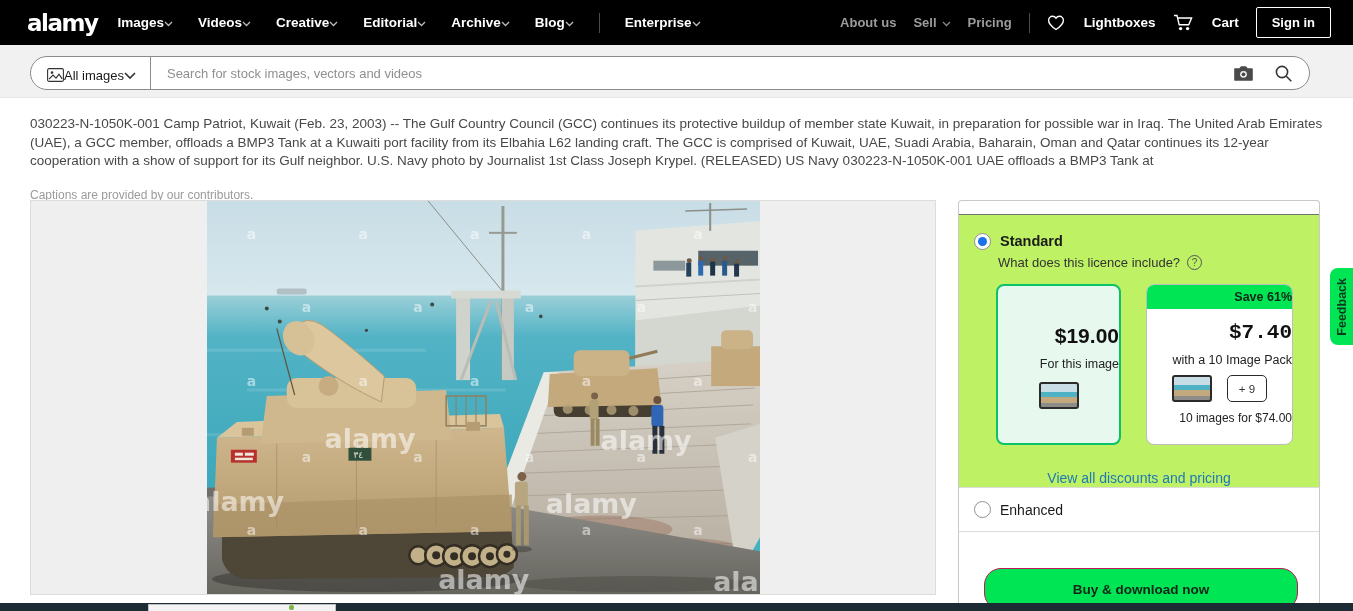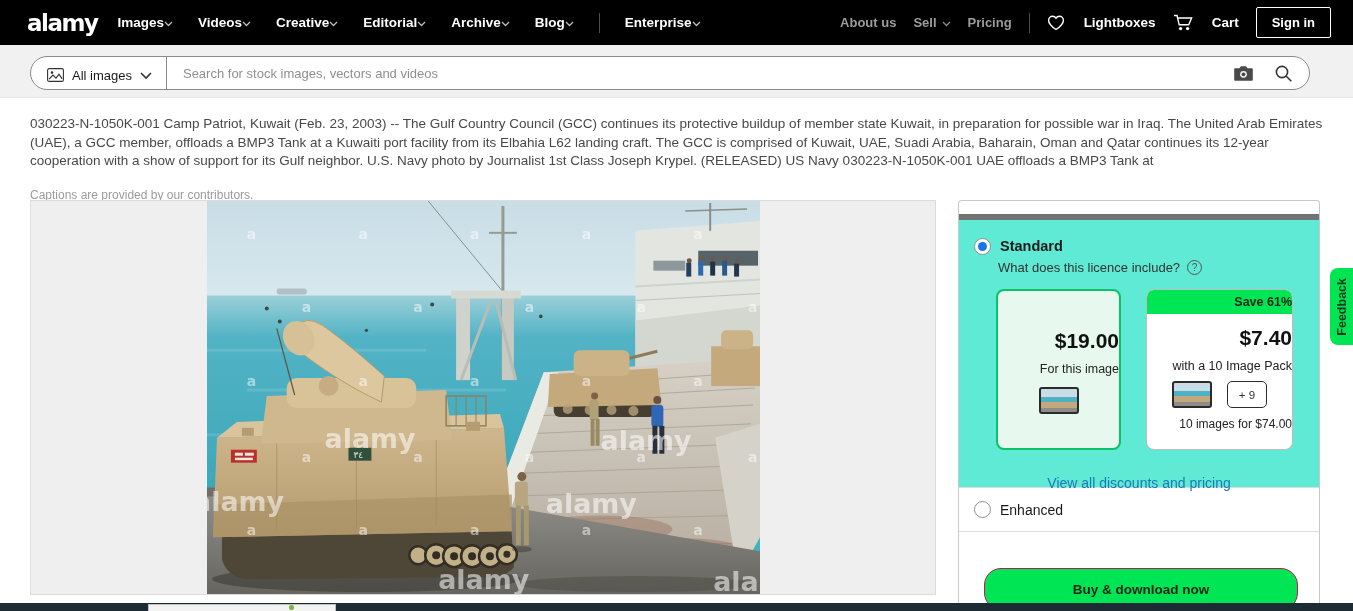--- a/index.html
+++ b/index.html
@@ -15,50 +15,50 @@
   .menu-item{display:flex;align-items:center;color:#fff;font-size:13.5px;font-weight:bold;cursor:pointer;white-space:nowrap;}
   .chev{display:inline-flex;margin-top:2px;}
   .nav-vdiv{width:1px;height:20px;background:#4d4d4d;}
   .nav-right{margin-left:auto;display:flex;align-items:center;gap:17px;margin-right:22px;}
   .nav-muted{color:#9c9c9c;font-size:13px;font-weight:bold;cursor:pointer;display:flex;align-items:center;gap:5px;white-space:nowrap;}
   .nav-strong{color:#fff;font-size:13.5px;font-weight:bold;cursor:pointer;display:flex;align-items:center;gap:19px;white-space:nowrap;}
   .signin-btn{border:1px solid #fff;border-radius:2px;padding:7px 15px;color:#fff;font-size:13px;font-weight:bold;background:transparent;cursor:pointer;font-family:inherit;}
   
   .search-strip{position:absolute;top:45px;left:0;width:100%;height:53px;background:#f1f1f1;border-bottom:1px solid #e6e6e6;}
   .search-bar{position:absolute;left:30px;right:43px;top:11px;height:34px;background:#fff;border:1px solid #8b8b8b;border-radius:20px;display:flex;align-items:center;overflow:hidden;}
-  .search-filter{display:flex;align-items:center;gap:8px;padding:4px 14px 0 16px;height:100%;cursor:pointer;}
+  .search-filter{display:flex;align-items:center;padding:4px 14px 0 16px;height:100%;cursor:pointer;}
   .search-filter-label{font-size:13px;color:#1a1a1a;}
   .search-vdiv{width:1px;height:100%;background:#8b8b8b;}
   .search-input{flex:1;height:100%;border:none;outline:none;font-size:13px;color:#8b5cf6;padding-left:16px;font-family:inherit;background:transparent;}
   .search-input::placeholder{color:#8f8f8f;}
   .search-icons{display:flex;align-items:center;gap:20px;padding-right:16px;}
   .icon-btn{display:inline-flex;cursor:pointer;}
   
   .caption{position:absolute;left:30px;top:115px;width:1300px;font-size:13.5px;line-height:18.5px;color:#484848;}
   .caption-note{position:absolute;left:30px;top:188px;font-size:12px;color:#9b9b9b;}
   
   .image-panel{position:absolute;left:30px;top:200px;width:906px;height:395px;background:#efefef;border:1px solid #dcdcdc;}
   .photo{position:absolute;left:176px;top:0;width:553px;height:393px;cursor:pointer;}
   .photo svg{display:block;}
   
   .buy-panel{position:absolute;left:958px;top:200px;width:362px;height:412px;background:#fff;border:1px solid #c9c9c9;border-bottom:none;border-radius:4px 4px 0 0;}
-  .licence-box{position:absolute;left:0;top:13px;width:100%;height:274px;background:#5eead4;border-top:6px solid #737373;border-bottom:1px solid #dcdcdc;}
+  .licence-box{position:absolute;left:0;top:13px;width:100%;height:274px;background:#bef264;border-top:1px solid #737373;border-bottom:1px solid #dcdcdc;}
   .radio{position:absolute;width:17px;height:17px;border:1px solid #8f8f8f;border-radius:50%;background:#fff;cursor:pointer;}
   .radio.sel::after{content:"";position:absolute;inset:3px;border-radius:50%;background:#1a73e8;}
   .std-radio{left:15px;top:18px;}
   .std-label{position:absolute;left:41px;top:18px;font-size:14.5px;font-weight:bold;color:#1a1a1a;}
   .licq{position:absolute;left:39px;top:40px;font-size:13px;color:#333;cursor:pointer;display:flex;align-items:center;gap:7px;}
   .help-icon{display:inline-flex;align-items:center;justify-content:center;width:15px;height:15px;border:1px solid #555;border-radius:50%;font-size:10px;color:#555;cursor:pointer;}
   .card{position:absolute;text-align:right;border-radius:8px;cursor:pointer;}
   .card-single{left:37px;top:69px;width:125px;height:161px;background:#e7f8ee;border:2px solid #0bc268;}
   .card-pack{left:187px;top:69px;width:147px;height:161px;background:#fff;border:1px solid #bdbdbd;}
   .save-badge{height:24px;line-height:24px;background:#00e553;border-radius:7px 7px 0 0;font-size:12.5px;font-weight:bold;color:#0d2617;}
   .price{font-size:21px;font-weight:bold;color:#111;}
   .card-single .price{margin-top:38px;}
-  .card-pack .price{margin-top:12px;}
+  .card-pack .price{margin-top:12px;font-family:Liberation Mono, monospace;}
   .price-sub{margin-top:9px;font-size:12.5px;color:#222;}
   .thumb{width:40px;height:27px;border:2px solid #2b2b2b;border-radius:3px;background:linear-gradient(#c8dde6 0 36%,#4fb2c4 36% 58%,#c2a87c 58% 84%,#8e8c88 84% 100%);}
   .card-single .thumb{margin:11px auto 0;}
   .pack-row{display:flex;justify-content:center;align-items:center;gap:15px;margin-top:8px;}
   .plus9{position:relative;width:40px;height:27px;border:1px solid #2b2b2b;border-radius:5px;background:#fff;font-size:11.5px;color:#333;display:flex;align-items:center;justify-content:center;}
   .plus9::before{content:"";position:absolute;left:-5px;top:2px;width:100%;height:100%;border:1px solid #2b2b2b;border-radius:5px;background:#fff;z-index:-1;}
   .pack-note{margin-top:9px;font-size:12px;color:#222;}
   .viewall{position:absolute;left:0;top:255px;width:100%;text-align:center;font-size:14px;color:#2079b6;cursor:pointer;}
   .enh-radio{left:15px;top:300px;}
   .enh-label{position:absolute;left:41px;top:301px;font-size:14px;color:#1a1a1a;}

